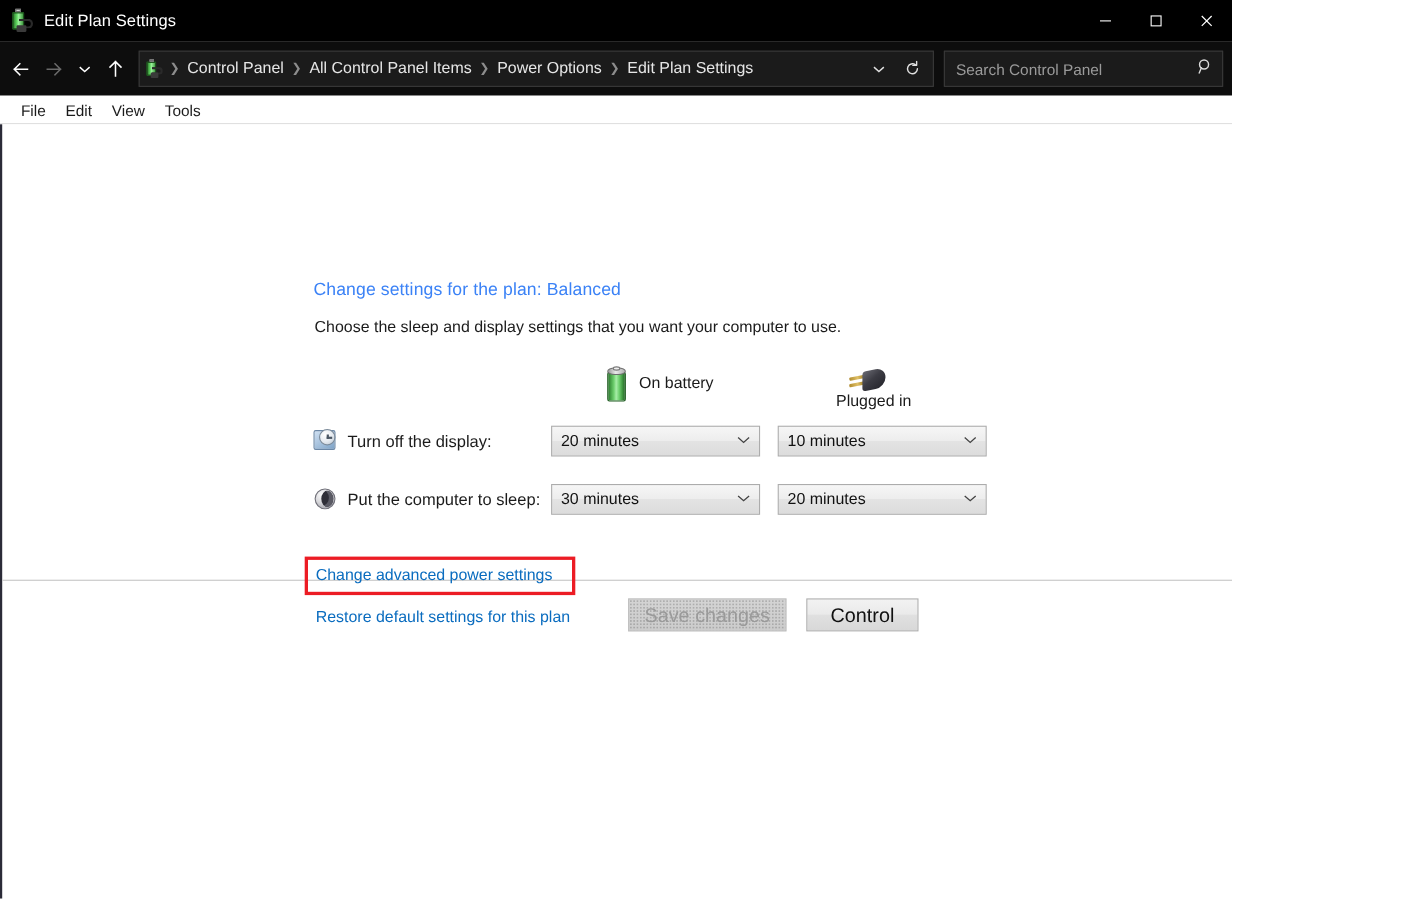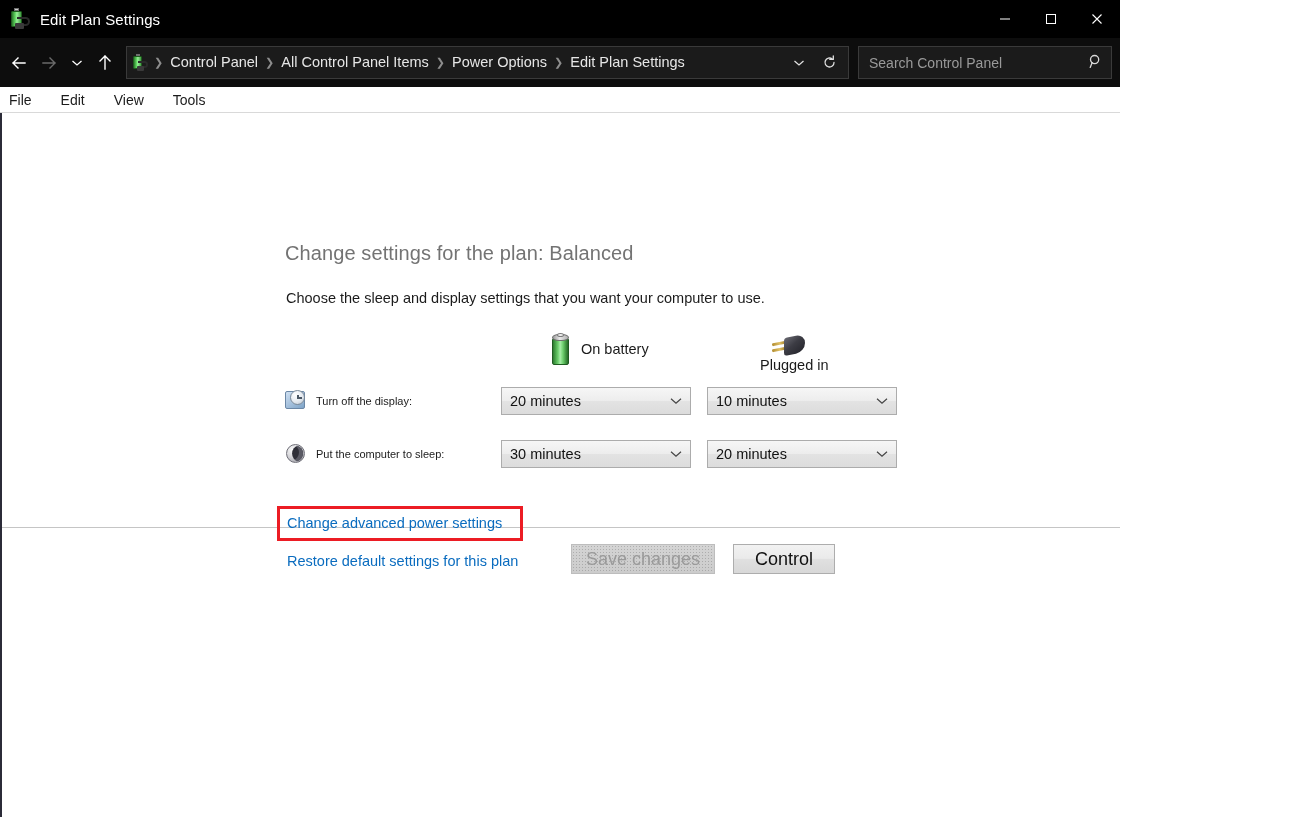--- a/index.html
+++ b/index.html
@@ -129,23 +129,22 @@
   .searchbox input::placeholder { color: #9a9a9a; }
   .search-icon { color: #d8d8d8; font-size: 15px; margin-left: 4px; }
 
   
   .menubar {
     height: 26px;
     background: #ffffff;
     border-bottom: 1px solid #d9d9d9;
     display: flex;
     align-items: center;
-    padding-left: 0;
+    padding-left: 10px;
     flex: 0 0 26px;
-    gap: 11px;
   }
   .menuitem {
     font-size: 14px;
     color: #1b1b1b;
     padding: 2px 9px;
   }
 
   
   .content-wrap {
     flex: 1 1 auto;
@@ -156,23 +155,23 @@
   }
   .pane {
     position: absolute;
     left: 0; top: 0; right: 0;
     height: 415px;
     border-bottom: 1px solid #c5c5c5;
   }
 
   .heading {
     position: absolute;
-    left: 283px; top: 129px;
-    font-size: 20px;
-    color: #737373;
+    left: 283px; top: 142px;
+    font-size: 16px;
+    color: #3b82f6;
     letter-spacing: .1px;
   }
   .subheading {
     position: absolute;
     left: 284px; top: 177px;
     font-size: 14.5px;
     color: #1b1b1b;
   }
 
   
@@ -193,21 +192,21 @@
   
   .srow {
     position: absolute;
     display: flex;
     align-items: center;
     height: 28px;
   }
   #row-display { left: 283px; top: 274px; }
   #row-sleep   { left: 283px; top: 327px; }
   .srow .rlabel {
-    font-size: 11px;
+    font-size: 15px;
     color: #1b1b1b;
     margin-left: 9px;
     width: 185px;
   }
   .dropdown {
     width: 190px;
     height: 28px;
     border: 1px solid #acacac;
     background: linear-gradient(to bottom, #f6f6f6 0%, #ededed 48%, #e3e3e3 50%, #dcdcdc 100%);
     display: flex;

